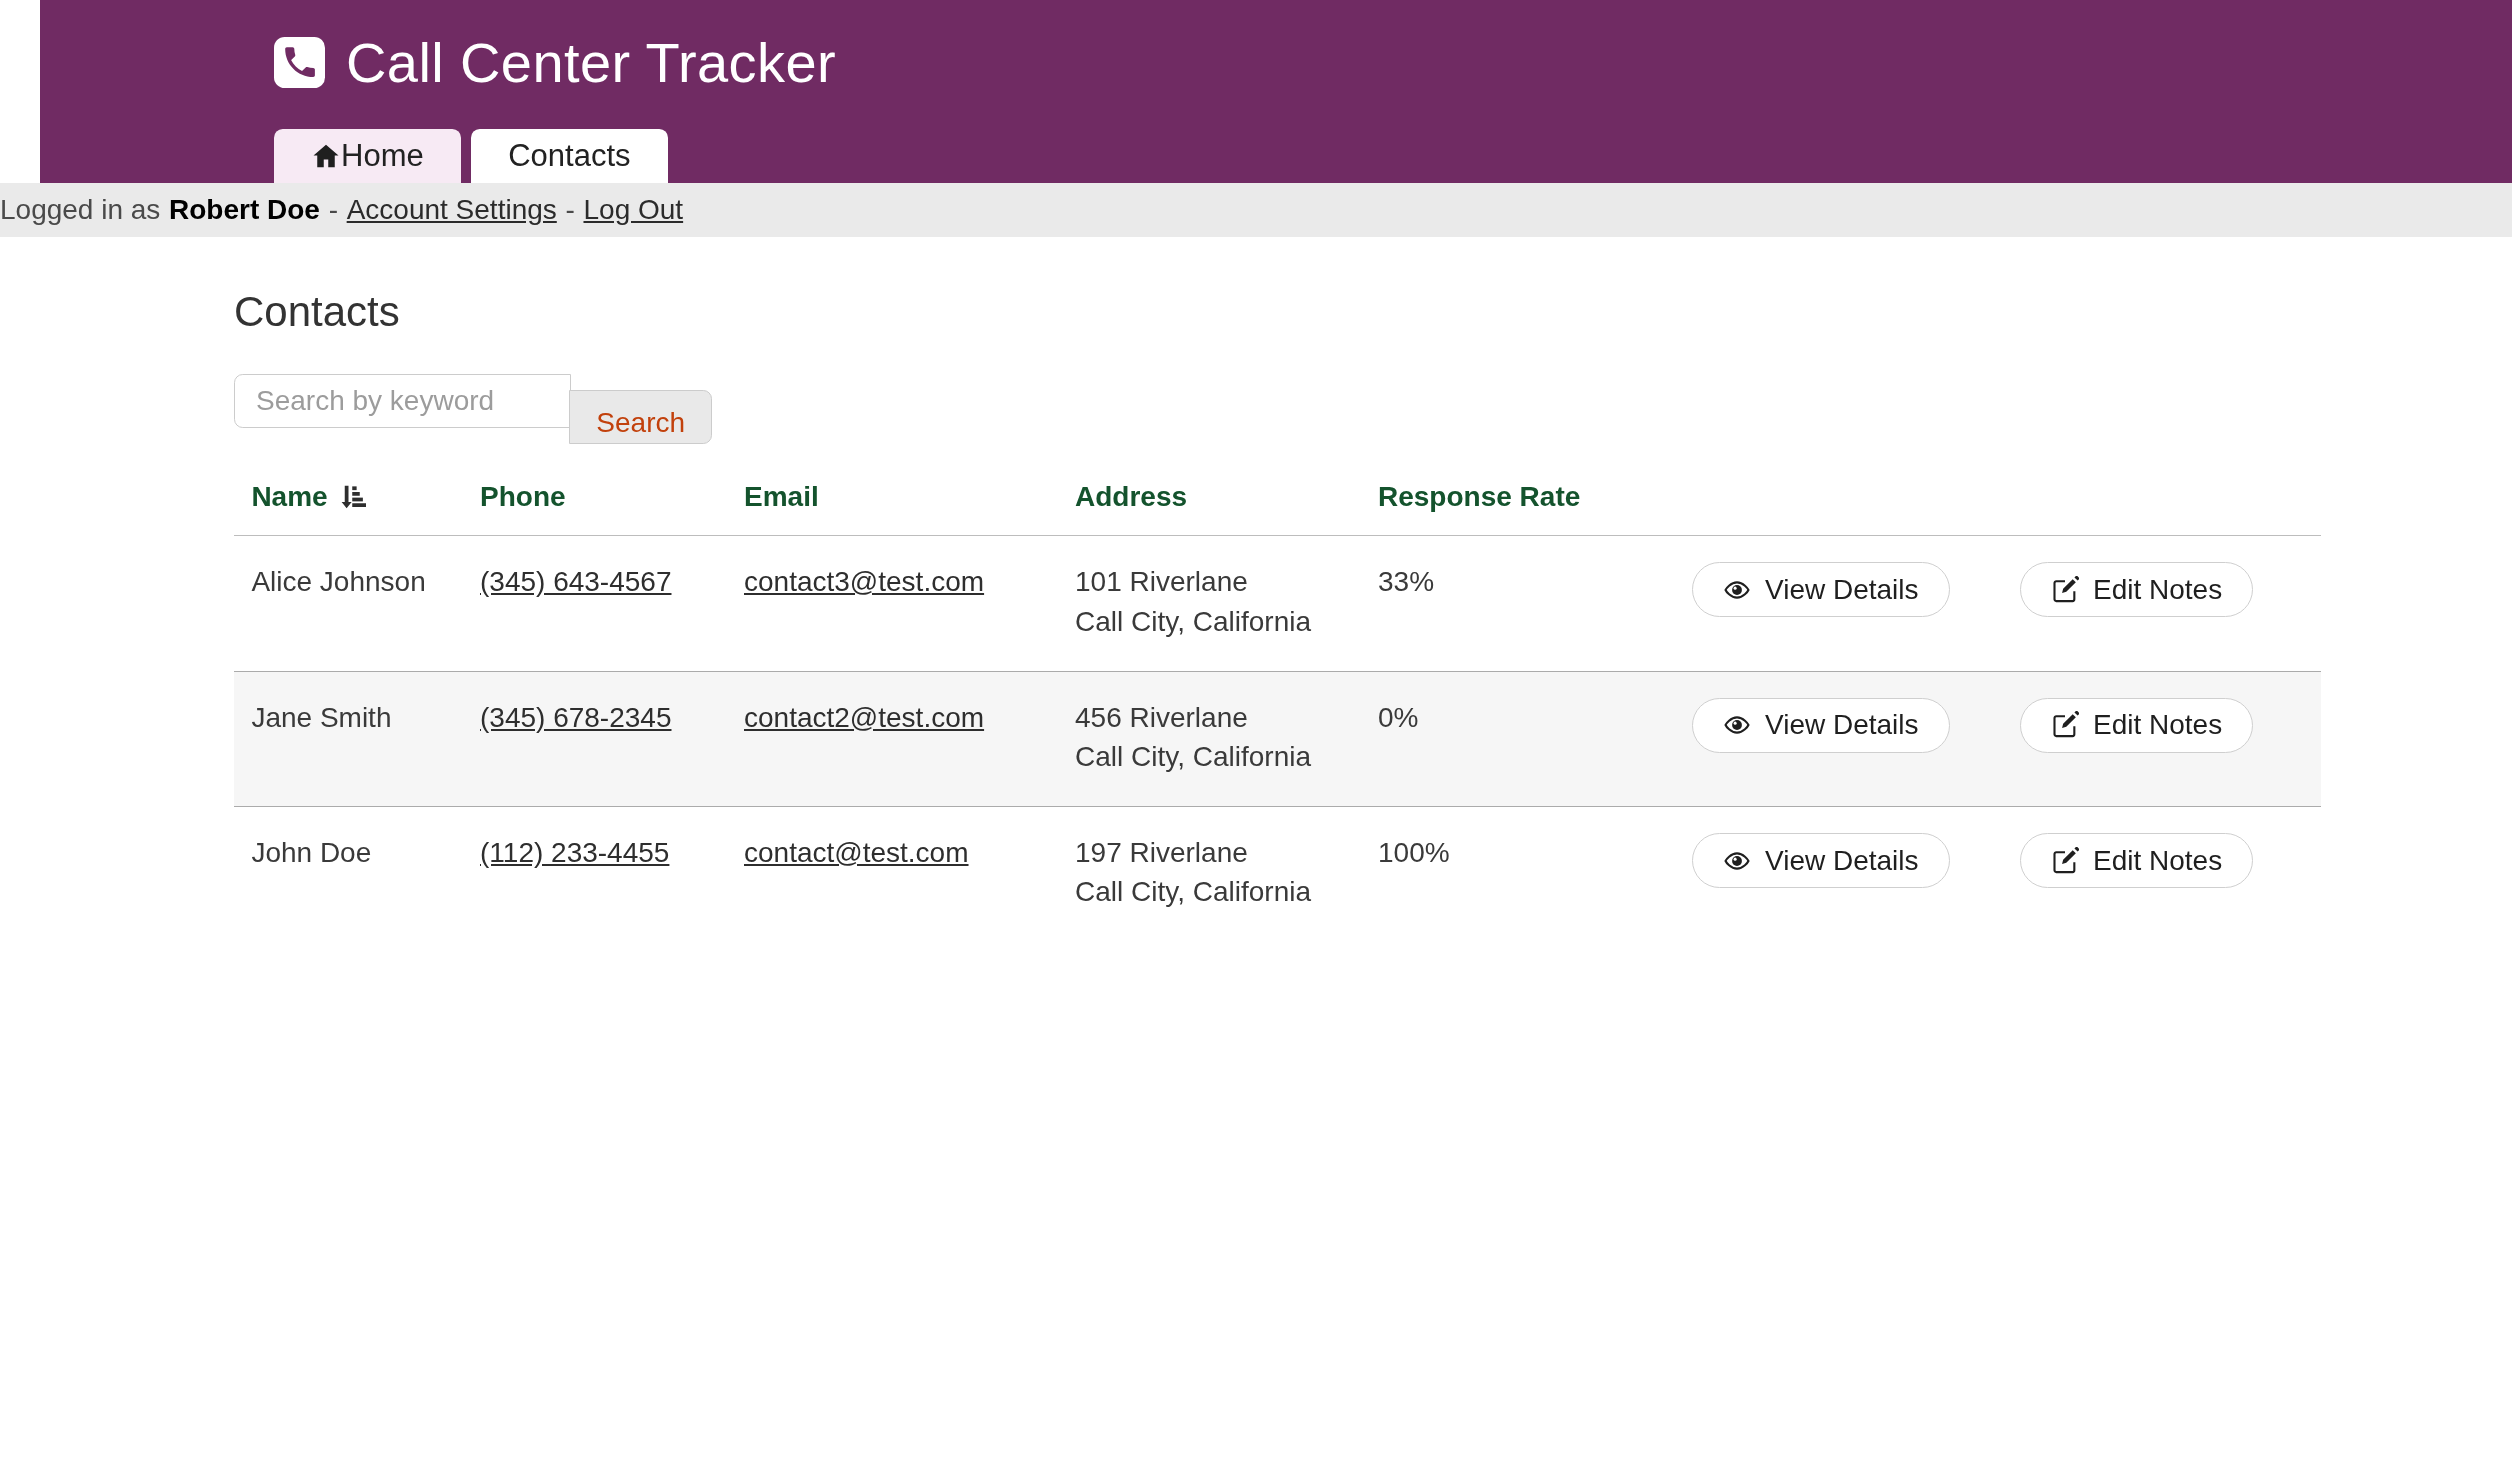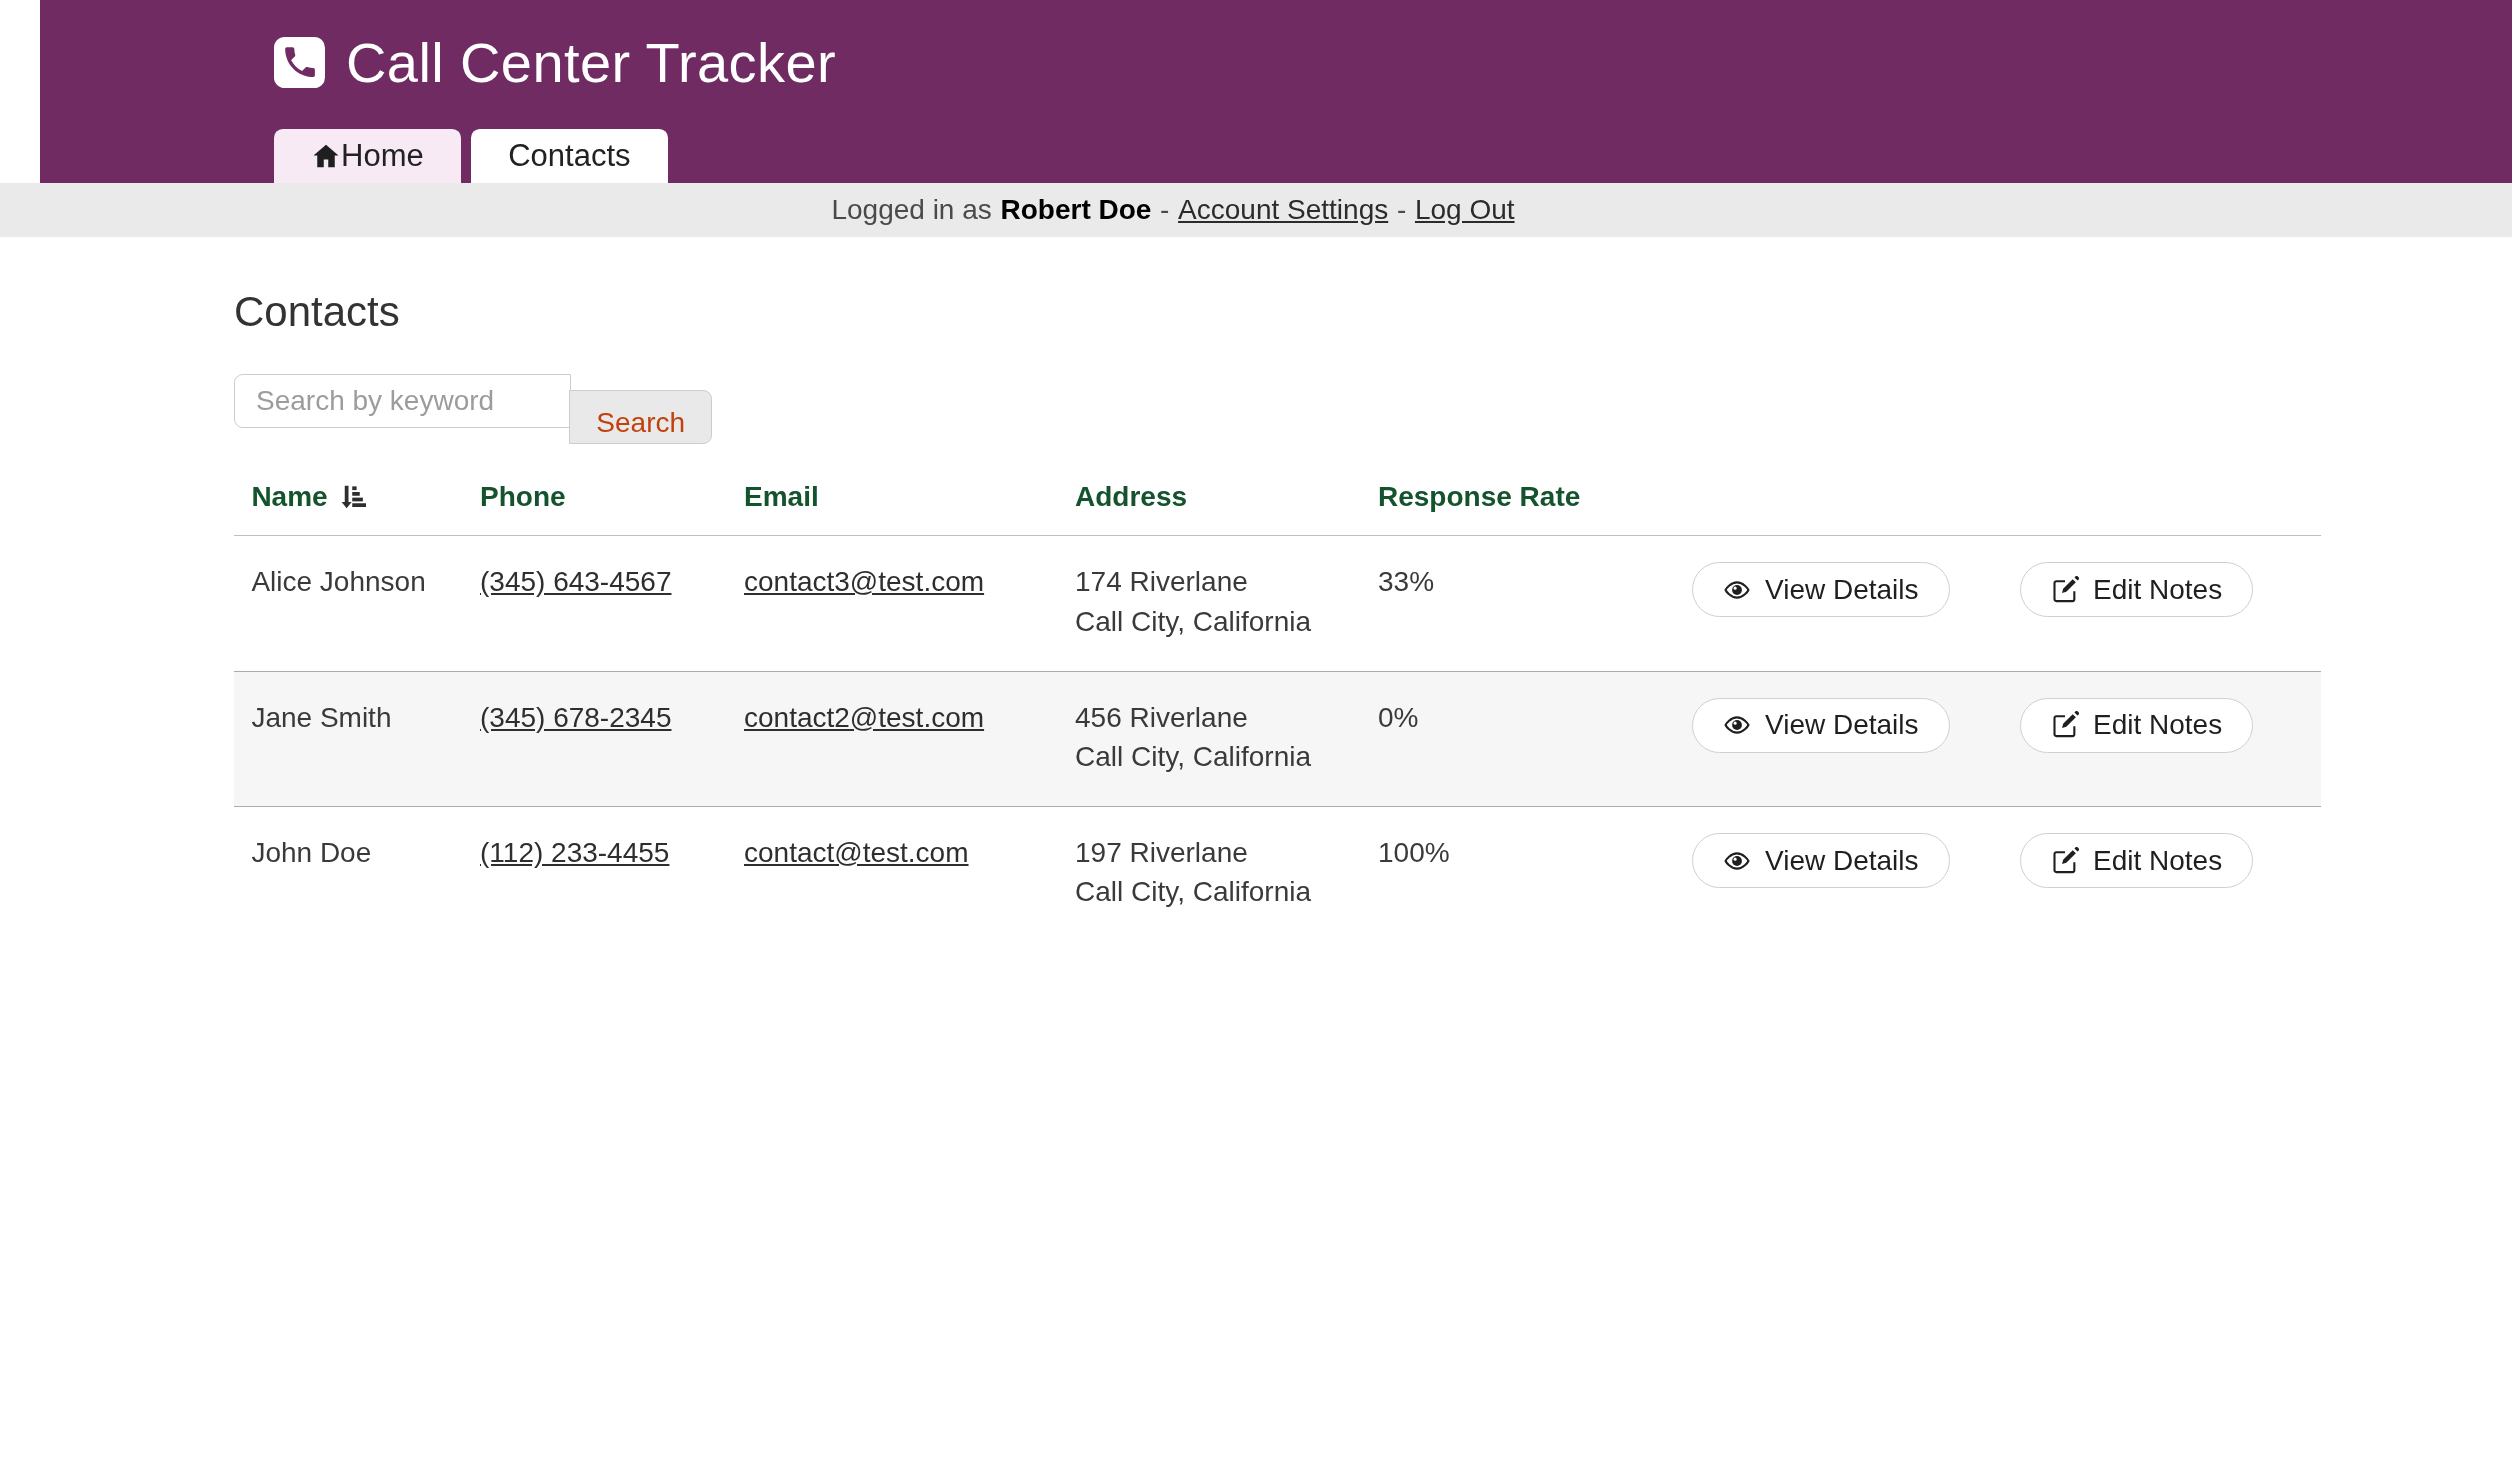--- a/index.html
+++ b/index.html
@@ -54,21 +54,21 @@
   }
   .tab.active { background: #ffffff; }
   .tab svg { width: 30px; height: 30px; display: block; }
 
   
   .session-bar {
     height: 54px;
     background: #eaeaea;
     display: flex;
     align-items: center;
-    justify-content: center;
+    justify-content: flex-start;
     padding-right: 166px;
     font-size: 28px;
     color: #4a4a4a;
     gap: 8.7px;
     white-space: nowrap;
   }
   .session-bar .user { font-weight: 700; color: #000000; }
   .session-bar a { color: #2b2b2b; }
 
   
@@ -230,21 +230,21 @@
       <div class="th cell"></div>
       <div class="th cell"></div>
     </div>
 
     <div id="table-body">
   <div class="trow">
     <div class="cell c-name">Alice Johnson</div>
     <div class="cell"><a>(345) 643-4567</a></div>
     <div class="cell"><a>contact3@test.com</a></div>
     <div class="cell">
-      <span class="addr-line">174 Riverlane</span>
+      <span class="addr-line">101 Riverlane</span>
       <span class="addr-line">Call City, California</span>
     </div>
     <div class="cell">33%</div>
     <div class="cell">
       <button class="pill-btn">
         <svg viewBox="0 0 24 24" aria-hidden="true">
           <path fill="none" stroke="#1f1f1f" stroke-width="1.8" d="M12 5.5C6.5 5.5 2.6 11 2.2 12c.4 1 4.3 6.5 9.8 6.5s9.4-5.5 9.8-6.5c-.4-1-4.3-6.5-9.8-6.5z"></path>
           <circle cx="12" cy="12" r="4.2" fill="#1f1f1f"></circle>
           <circle cx="10.4" cy="10.4" r="1.3" fill="#ffffff"></circle>
         </svg>

